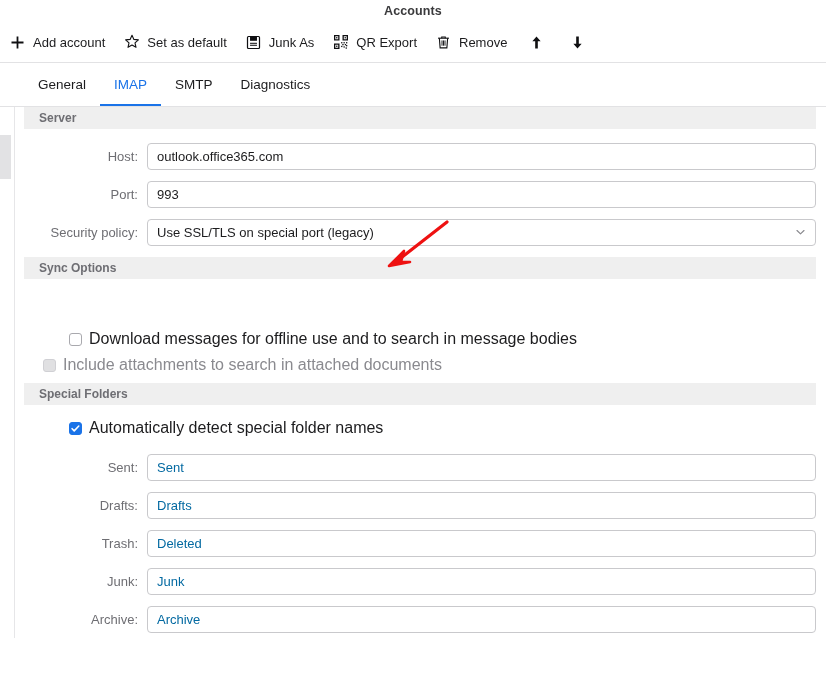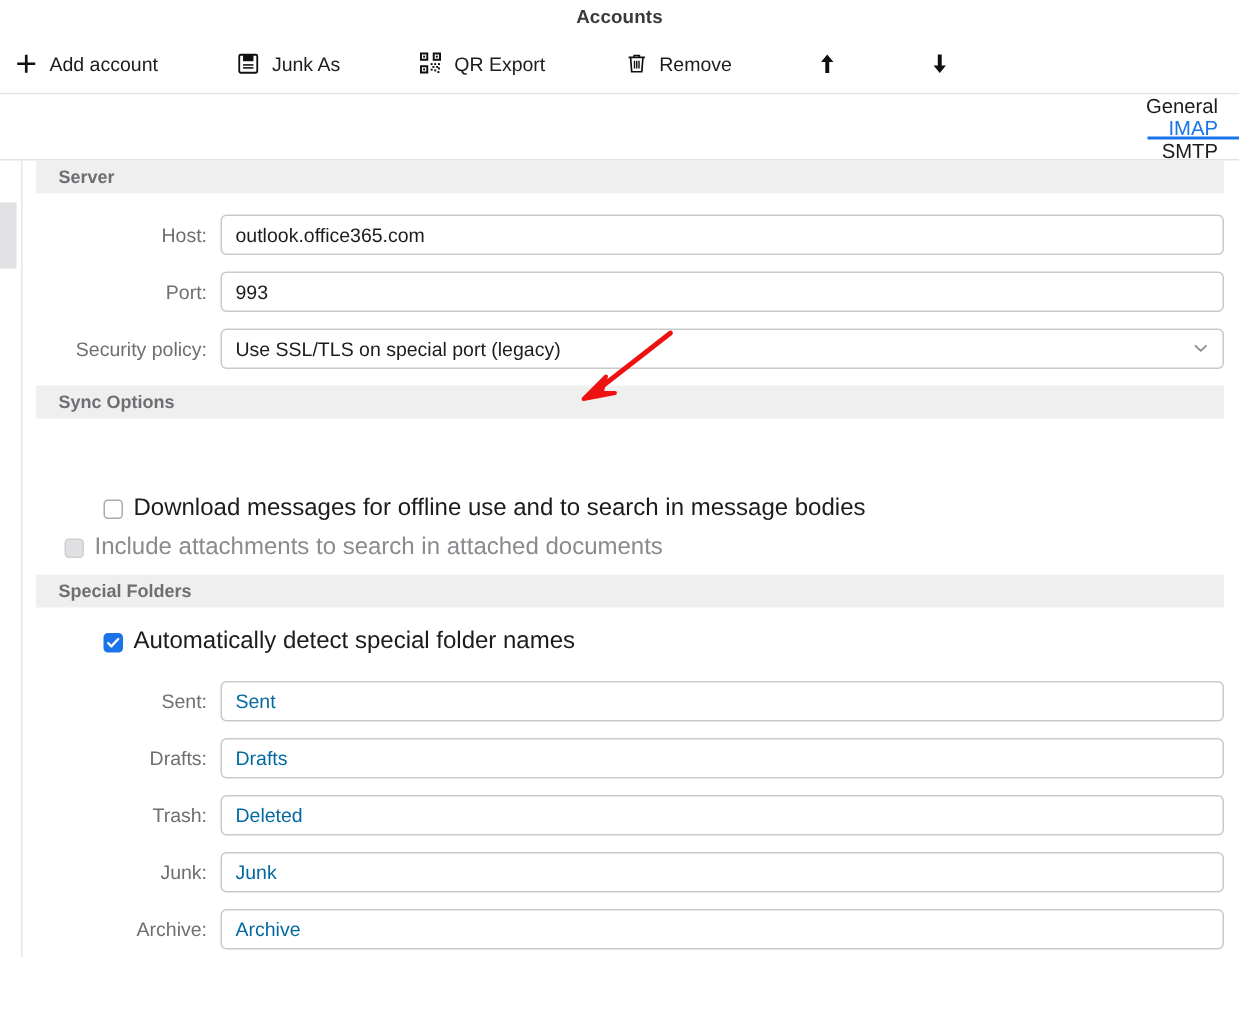--- a/index.html
+++ b/index.html
@@ -29,21 +29,20 @@
     letter-spacing: .1px;
   }
 
   
   .toolbar {
     height: 41px;
     display: flex; align-items: center;
     padding-left: 0px;
     background: #ffffff;
     border-bottom: 1px solid #e2e2e4;
-    gap: 34px;
   }
   .tb-btn {
     display: flex; align-items: center;
     gap: 7px;
     height: 32px;
     padding: 0 9px;
     cursor: default;
     white-space: nowrap;
   }
   .tb-label {
@@ -60,21 +59,20 @@
   .tb-icon svg { display: block; }
   .tb-arrow { padding: 0 12px; }
 
   
   .tabsbar {
     height: 44px;
     display: flex; align-items: flex-end;
     padding-left: 24px;
     background: #ffffff;
     border-bottom: 1px solid #e2e2e4;
-    flex-direction: column;
   }
   .tab {
     position: relative;
     height: 43px;
     padding: 0 14px;
     display: flex; align-items: center;
     font-size: 13.5px;
     color: #1c1c1e;
     cursor: default;
   }
@@ -208,20 +206,28 @@
 
     <div class="tb-btn">
       <span class="tb-icon">
         <svg width="15" height="15" viewBox="0 0 16 16">
             <path d="M8 1.6v12.8M1.6 8h12.8" stroke="currentColor" stroke-width="1.9" stroke-linecap="butt"></path>
           </svg>
       </span>
       <span class="tb-label">Add account</span>
     </div>
 
+    <div class="tb-btn">
+      <span class="tb-icon">
+        <svg width="16" height="16" viewBox="0 0 16 16">
+            <path d="M8 1.3l1.9 4.1 4.5.5-3.4 3 1 4.4L8 11l-4 2.3 1-4.4-3.4-3 4.5-.5z" fill="none" stroke="currentColor" stroke-width="1.1" stroke-linejoin="round"></path>
+          </svg>
+      </span>
+      <span class="tb-label">Set as default</span>
+    </div>
 
     <div class="tb-btn">
       <span class="tb-icon">
         <svg width="15" height="15" viewBox="0 0 16 16">
           <rect x="1.6" y="1.6" width="12.8" height="12.8" rx="1" fill="none" stroke="currentColor" stroke-width="1.3"></rect>
           <rect x="4.3" y="1.6" width="7.4" height="4.6" fill="currentColor"></rect>
           <rect x="4.3" y="8.3" width="7.4" height="1.1" fill="currentColor"></rect>
           <rect x="4.3" y="10.4" width="7.4" height="1.1" fill="currentColor"></rect>
         </svg>
       </span>

